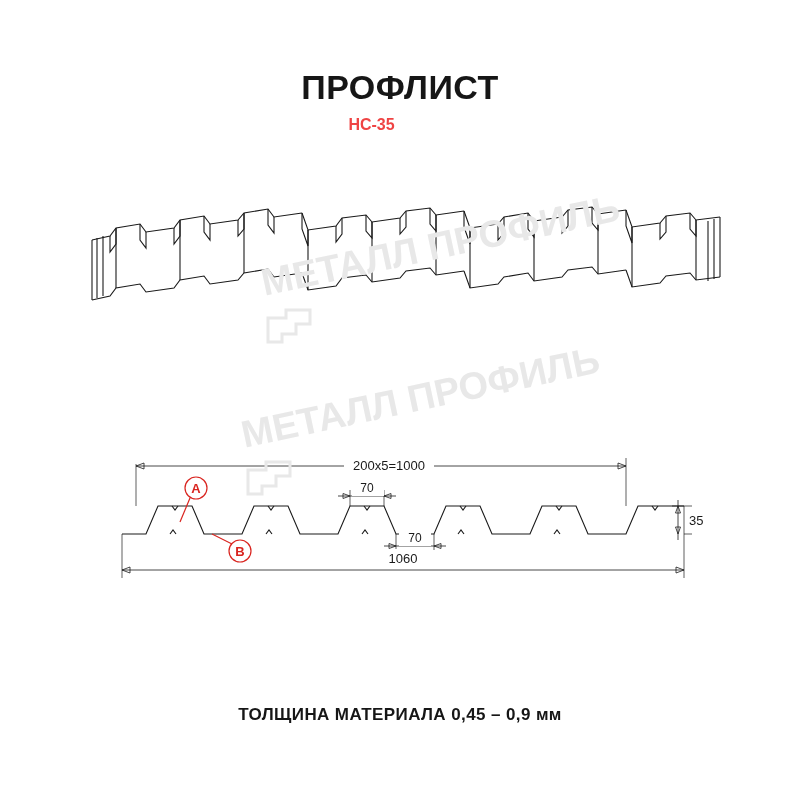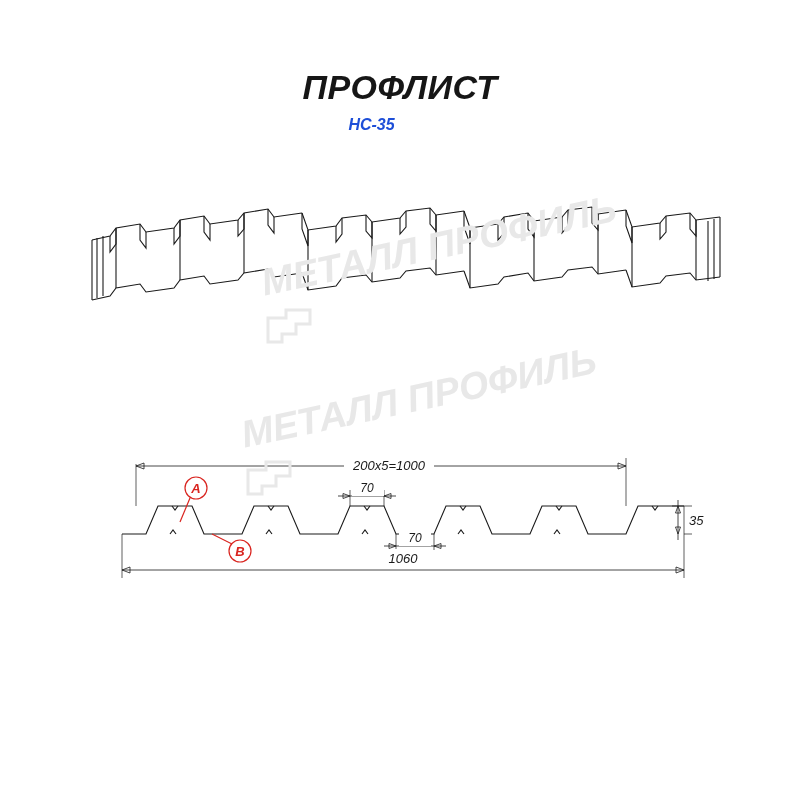--- a/index.html
+++ b/index.html
@@ -11,42 +11,41 @@
     width: 800px;
     height: 800px;
     font-family: "Liberation Sans", sans-serif;
     color: #1a1a1a;
     position: relative;
     overflow: hidden;
   }
   .page {
     position: absolute;
     inset: 0;
-    font-style: italic;
   }
   .title {
     position: absolute;
     top: 68px;
     left: 0;
     width: 800px;
     text-align: center;
     font-size: 34px;
     font-weight: bold;
     letter-spacing: 0.5px;
     color: #161616;
   }
   .subtitle {
     position: absolute;
     top: 116px;
     left: 0;
     width: 743px;
     text-align: center;
     font-size: 16px;
     font-weight: bold;
-    color: #1d4ed8;
+    color: #ef4444;
   }
   .footer {
     position: absolute;
     top: 705px;
     left: 0;
     width: 800px;
     text-align: center;
     font-size: 17px;
     font-weight: bold;
     letter-spacing: 0.4px;
@@ -272,14 +271,15 @@
     <svg width="70" height="44" viewBox="0 0 70 44">
       <path d="M6 38 L6 14 L24 14 L24 6 L48 6 L48 20 L34 20 L34 30 L20 30 L20 38 Z" fill="none" stroke="#e8e8e8" stroke-width="3"></path>
     </svg>
   </div>
   <div class="wm-logo" style="top:456px; left:242px;">
     <svg width="70" height="44" viewBox="0 0 70 44">
       <path d="M6 38 L6 14 L24 14 L24 6 L48 6 L48 20 L34 20 L34 30 L20 30 L20 38 Z" fill="none" stroke="#e8e8e8" stroke-width="3"></path>
     </svg>
   </div>
 
+  <div class="footer">ТОЛЩИНА МАТЕРИАЛА 0,45 – 0,9 мм</div>
 
 </div>
 
 </body></html>

